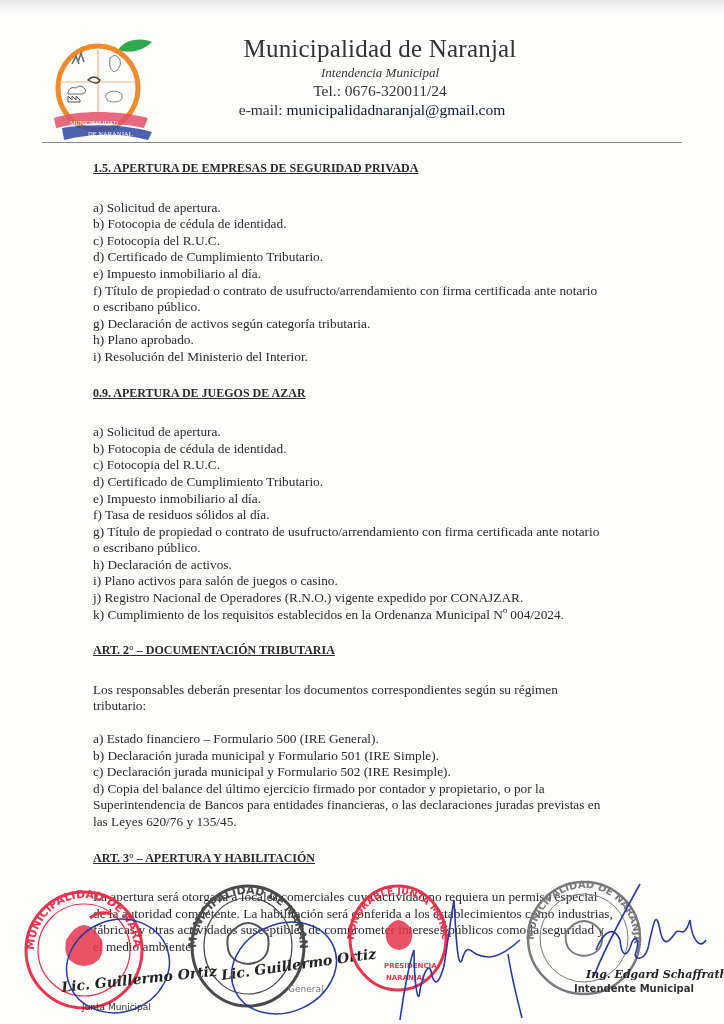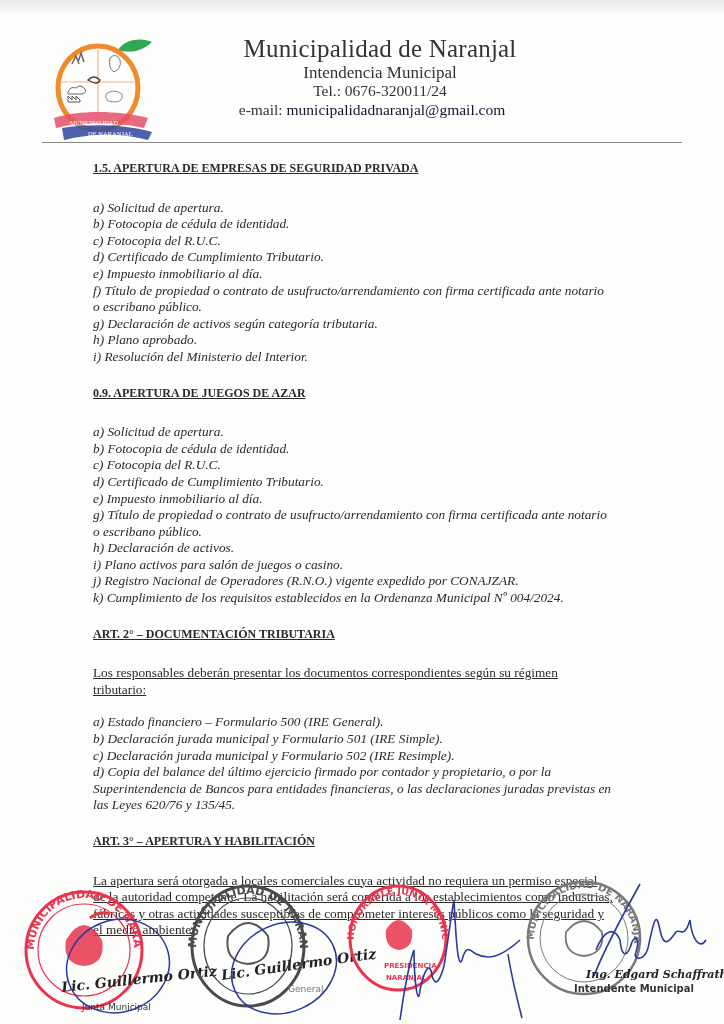--- a/index.html
+++ b/index.html
@@ -10,32 +10,32 @@
     color: #2a2a2a;
     position: relative;
   }
   .topband {
     position: absolute; left: 0; top: 0; width: 724px; height: 14px;
     background: linear-gradient(#e9e9e9, #fdfdfc);
   }
   .logo { position: absolute; left: 48px; top: 36px; width: 112px; height: 106px; }
   .header { position: absolute; left: 160px; top: 34px; width: 440px; text-align: center; }
   .header .title { font-size: 25px; color: #333; letter-spacing: 0.2px; line-height: 30px; }
-  .header .sub { font-size: 17px; color: #333; line-height: 18px; margin-top: 0px; }
+  .header .sub { font-size: 13px; color: #333; line-height: 18px; margin-top: 0px; font-style: italic; }
   .header .tel { font-size: 15.5px; color: #333; line-height: 18px; }
   .header .email { font-size: 15.5px; color: #333; line-height: 20px; margin-left: -16px; }
   .header .email a { color: #0f172a; }
   .rule { position: absolute; left: 42px; top: 142px; width: 640px; height: 1px; background: #888; }
 
   .content { position: absolute; left: 93px; top: 160px; width: 560px; font-size: 13.3px; line-height: 16.6px; }
   .sec-title { font-weight: bold; font-size: 12px; margin: 0; text-decoration: underline; }
   .list { margin: 0; padding: 0; list-style: none; }
-  .list li { margin: 0; padding: 0; font-style: italic; }
+  .list li { margin: 0; padding: 0; }
   .gap-title { height: 23px; }
-  .para { margin: 0; text-decoration: underline; }
+  .para { margin: 0; }
 
   .stamps { position: absolute; left: 0; top: 880px; width: 724px; height: 144px; }
 </style>
 </head>
 <body>
 
 <div class="topband"></div>
 
 <svg class="logo" viewBox="0 0 112 106">
   <path d="M70 14 C78 2 95 2 104 6 C96 14 84 18 70 14 Z" fill="#2fa84f"></path>
@@ -86,20 +86,21 @@
 
   <div>
     <p class="sec-title">0.9. APERTURA DE JUEGOS DE AZAR</p>
     <div class="gap-title"></div>
     <ul class="list">
       <li>a) Solicitud de apertura.</li>
       <li>b) Fotocopia de cédula de identidad.</li>
       <li>c) Fotocopia del R.U.C.</li>
       <li>d) Certificado de Cumplimiento Tributario.</li>
       <li>e) Impuesto inmobiliario al día.</li>
+      <li>f) Tasa de residuos sólidos al día.</li>
       <li>g) Título de propiedad o contrato de usufructo/arrendamiento con firma certificada ante notario</li>
       <li>o escribano público.</li>
       <li>h) Declaración de activos.</li>
       <li>i) Plano activos para salón de juegos o casino.</li>
       <li>j) Registro Nacional de Operadores (R.N.O.) vigente expedido por CONAJZAR.</li>
       <li>k) Cumplimiento de los requisitos establecidos en la Ordenanza Municipal Nº 004/2024.</li>
     </ul>
   </div>
   <div style="height:19px"></div>
 

